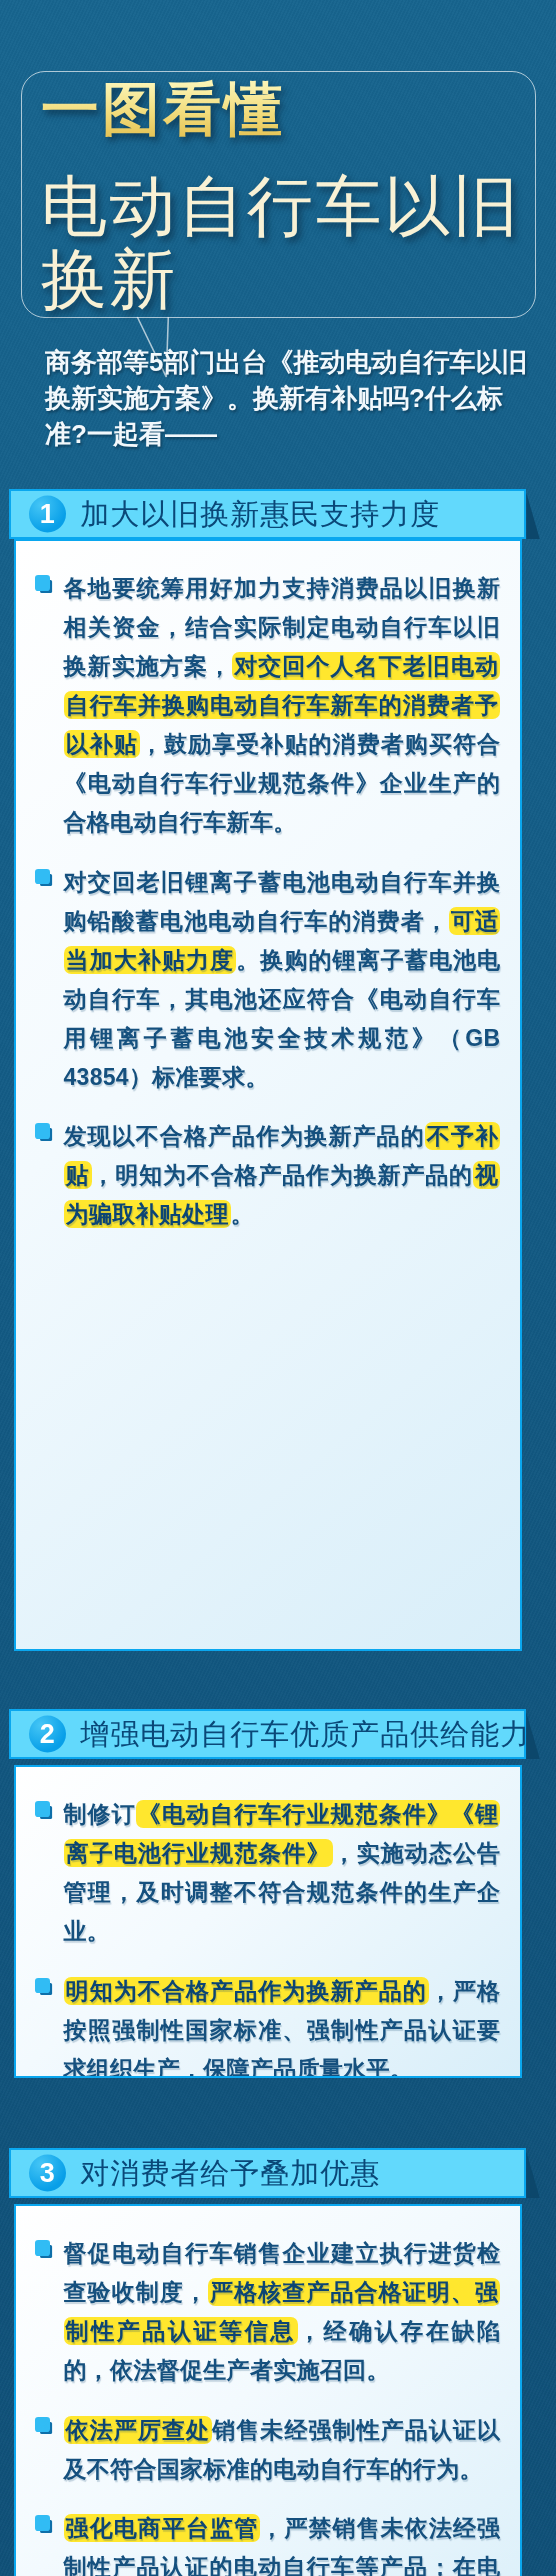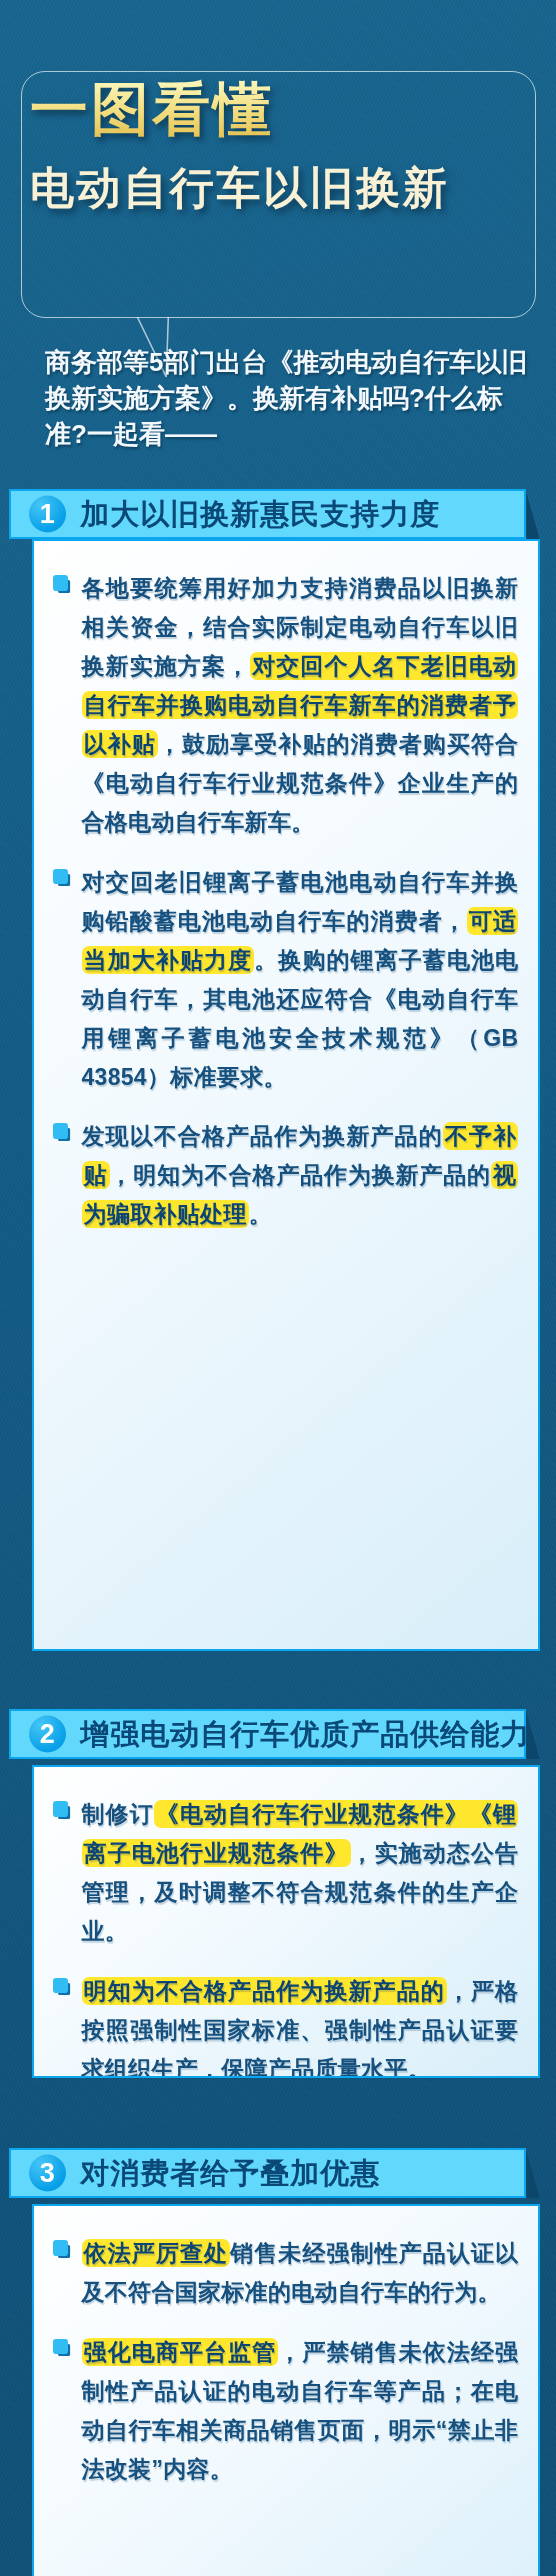--- a/index.html
+++ b/index.html
@@ -8,39 +8,39 @@
     position:relative;width:556px;height:3742px;margin:0 auto;overflow:hidden;
     background:linear-gradient(168deg,#17658F 0%,#135C86 28%,#10537B 55%,#0D4A70 100%);
     font-family:"Liberation Sans","DejaVu Sans",sans-serif;
   }
   .stage::before{content:"";position:absolute;inset:0;
     background:repeating-linear-gradient(115deg,rgba(255,255,255,0.02) 0 1.5px,rgba(0,0,0,0.02) 1.5px 3.1px);}
   
   .bubble{position:absolute;left:20.6px;top:71px;width:515px;height:247px;
     border:1.5px solid rgba(255,255,255,0.65);border-radius:24px;}
   .tail{position:absolute;left:130px;top:316px;}
-  .title{position:absolute;left:30px;top:77px;filter:drop-shadow(3.6px 4.6px 3.6px rgba(3,26,46,0.6));}
+  .title{position:absolute;left:41px;top:77px;filter:drop-shadow(3.6px 4.6px 3.6px rgba(3,26,46,0.6));}
   .t1{font-size:58px;font-weight:900;letter-spacing:3.1px;line-height:1.12;
       background:linear-gradient(180deg,#FBF4B4 10%,#F2DC7C 55%,#E2BE4E 100%);
       -webkit-background-clip:text;background-clip:text;color:transparent;}
-  .t2,.t3{font-size:44px;font-weight:700;letter-spacing:2.6px;line-height:1.1;color:#F8F1D5;margin-top:22px;}
+  .t2,.t3{font-size:66px;font-weight:400;letter-spacing:2.6px;line-height:1.1;color:#F8F1D5;margin-top:28px;}
   
   .intro{position:absolute;left:45px;top:344px;width:496px;font-size:26px;line-height:36px;
     font-weight:700;color:#F2F8FC;text-shadow:1.5px 2.1px 2.6px rgba(4,26,44,0.45);}
   
   .banner{position:absolute;left:9.3px;width:517px;height:50px;background:#62D9FC;
     border:2.1px solid #0AA7EF;z-index:2;}
   .banner::after{content:"";position:absolute;left:calc(100% + 2.1px);top:2.1px;bottom:-2.1px;width:13.4px;
     background:#0C476B;clip-path:polygon(0 0,100% 100%,0 100%);}
   .badge{position:absolute;left:17.5px;top:50%;transform:translateY(-50%);width:37px;height:37px;
     border-radius:50%;background:radial-gradient(circle at 32% 26%,#45C6F6,#089FE8 70%);
     color:#fff;font-size:27px;font-weight:900;display:flex;align-items:center;justify-content:center;}
-  .btitle{display:block;padding-left:69px;font-size:29px;font-weight:700;color:#0A4878;
+  .btitle{display:block;padding-left:69px;font-size:29px;font-weight:400;color:#0A4878;
     line-height:46px;letter-spacing:1px;white-space:nowrap;}
-  .panel{position:absolute;left:32px;width:508px;border:2.1px solid #0AA7EF;
+  .panel{position:absolute;left:14px;width:508px;border:2.1px solid #0AA7EF;
     background:linear-gradient(140deg,#FFFFFF 0%,#F3FAFE 42%,#D8EEF9 100%);
     padding:28px 19.6px 0 18.5px;overflow:hidden;z-index:1;}
   .s1b{top:489px}.s1p{top:539px;height:1112px}
   .s2b{top:1709px}.s2p{top:1765px;height:313px}
   .s3b{top:2148px}.s3p{top:2204px;height:489px}
   .item{position:relative;padding-left:29px;margin-bottom:20.6px;}
   .mk{position:absolute;left:0;top:6.2px;width:15.5px;height:15.5px;background:#31BCF4;border-radius:3.1px;
       box-shadow:3.6px 3.6px 0 -1.5px #0E6FA9;}
   .item p{margin:0;font-size:23px;line-height:39px;font-weight:700;color:#15507E;
       letter-spacing:0.3px;text-align:justify;text-shadow:1px 1.5px 1px rgba(13,70,110,0.22);}
@@ -96,20 +96,24 @@
           <p><span class="hl">明知为不合格产品作为换新产品的</span><span>，严格按照强制性国家标准、强制性产品认证要求组织生产，保障产品质量水平。</span></p>
         </div>
       </div>
       <div class="banner s3b">
         <span class="badge">3</span>
         <span class="btitle">对消费者给予叠加优惠</span>
       </div>
       <div class="panel s3p">
         <div class="item">
           <span class="mk"></span>
+          <p><span>督促电动自行车销售企业建立执行进货检查验收制度，</span><span class="hl">严格核查产品合格证明、强制性产品认证等信息</span><span>，经确认存在缺陷的，依法督促生产者实施召回。</span></p>
+        </div>
+        <div class="item">
+          <span class="mk"></span>
           <p><span class="hl">依法严厉查处</span><span>销售未经强制性产品认证以及不符合国家标准的电动自行车的行为。</span></p>
         </div>
         <div class="item">
           <span class="mk"></span>
           <p><span class="hl">强化电商平台监管</span><span>，严禁销售未依法经强制性产品认证的电动自行车等产品；在电动自行车相关商品销售页面，明示“禁止非法改装”内容。</span></p>
         </div>
       </div>
     </div>
 
 </div>

